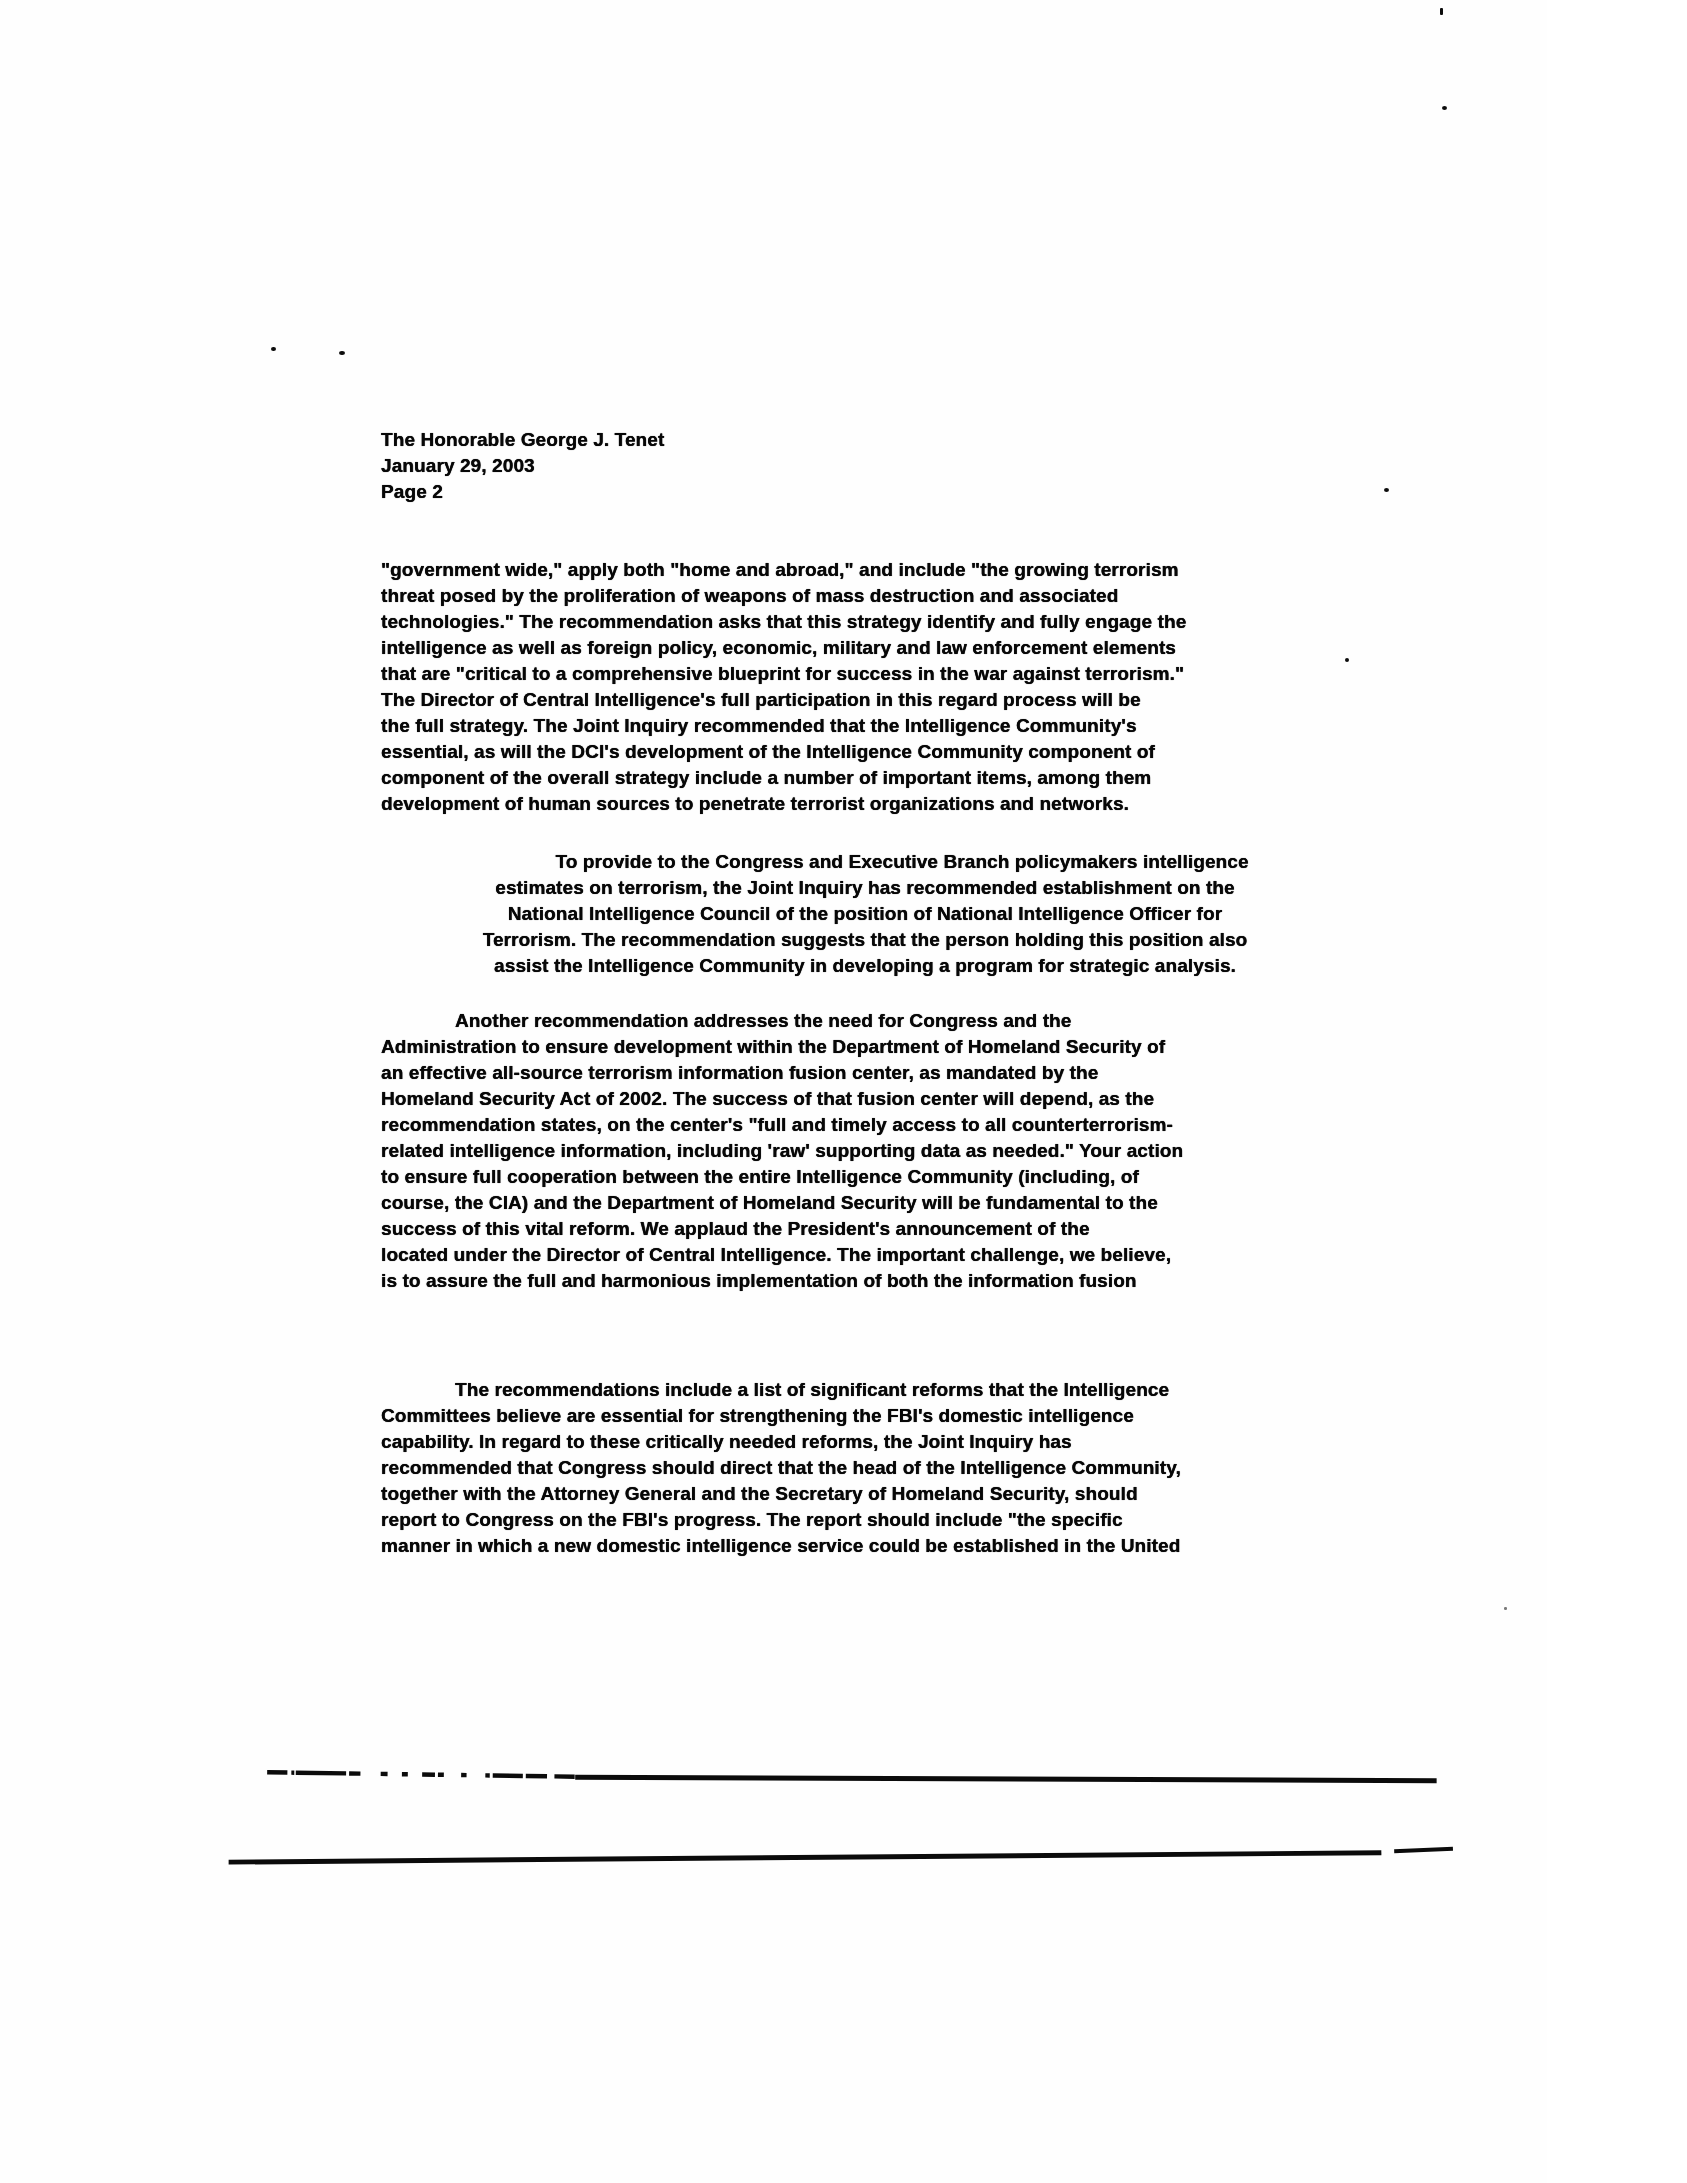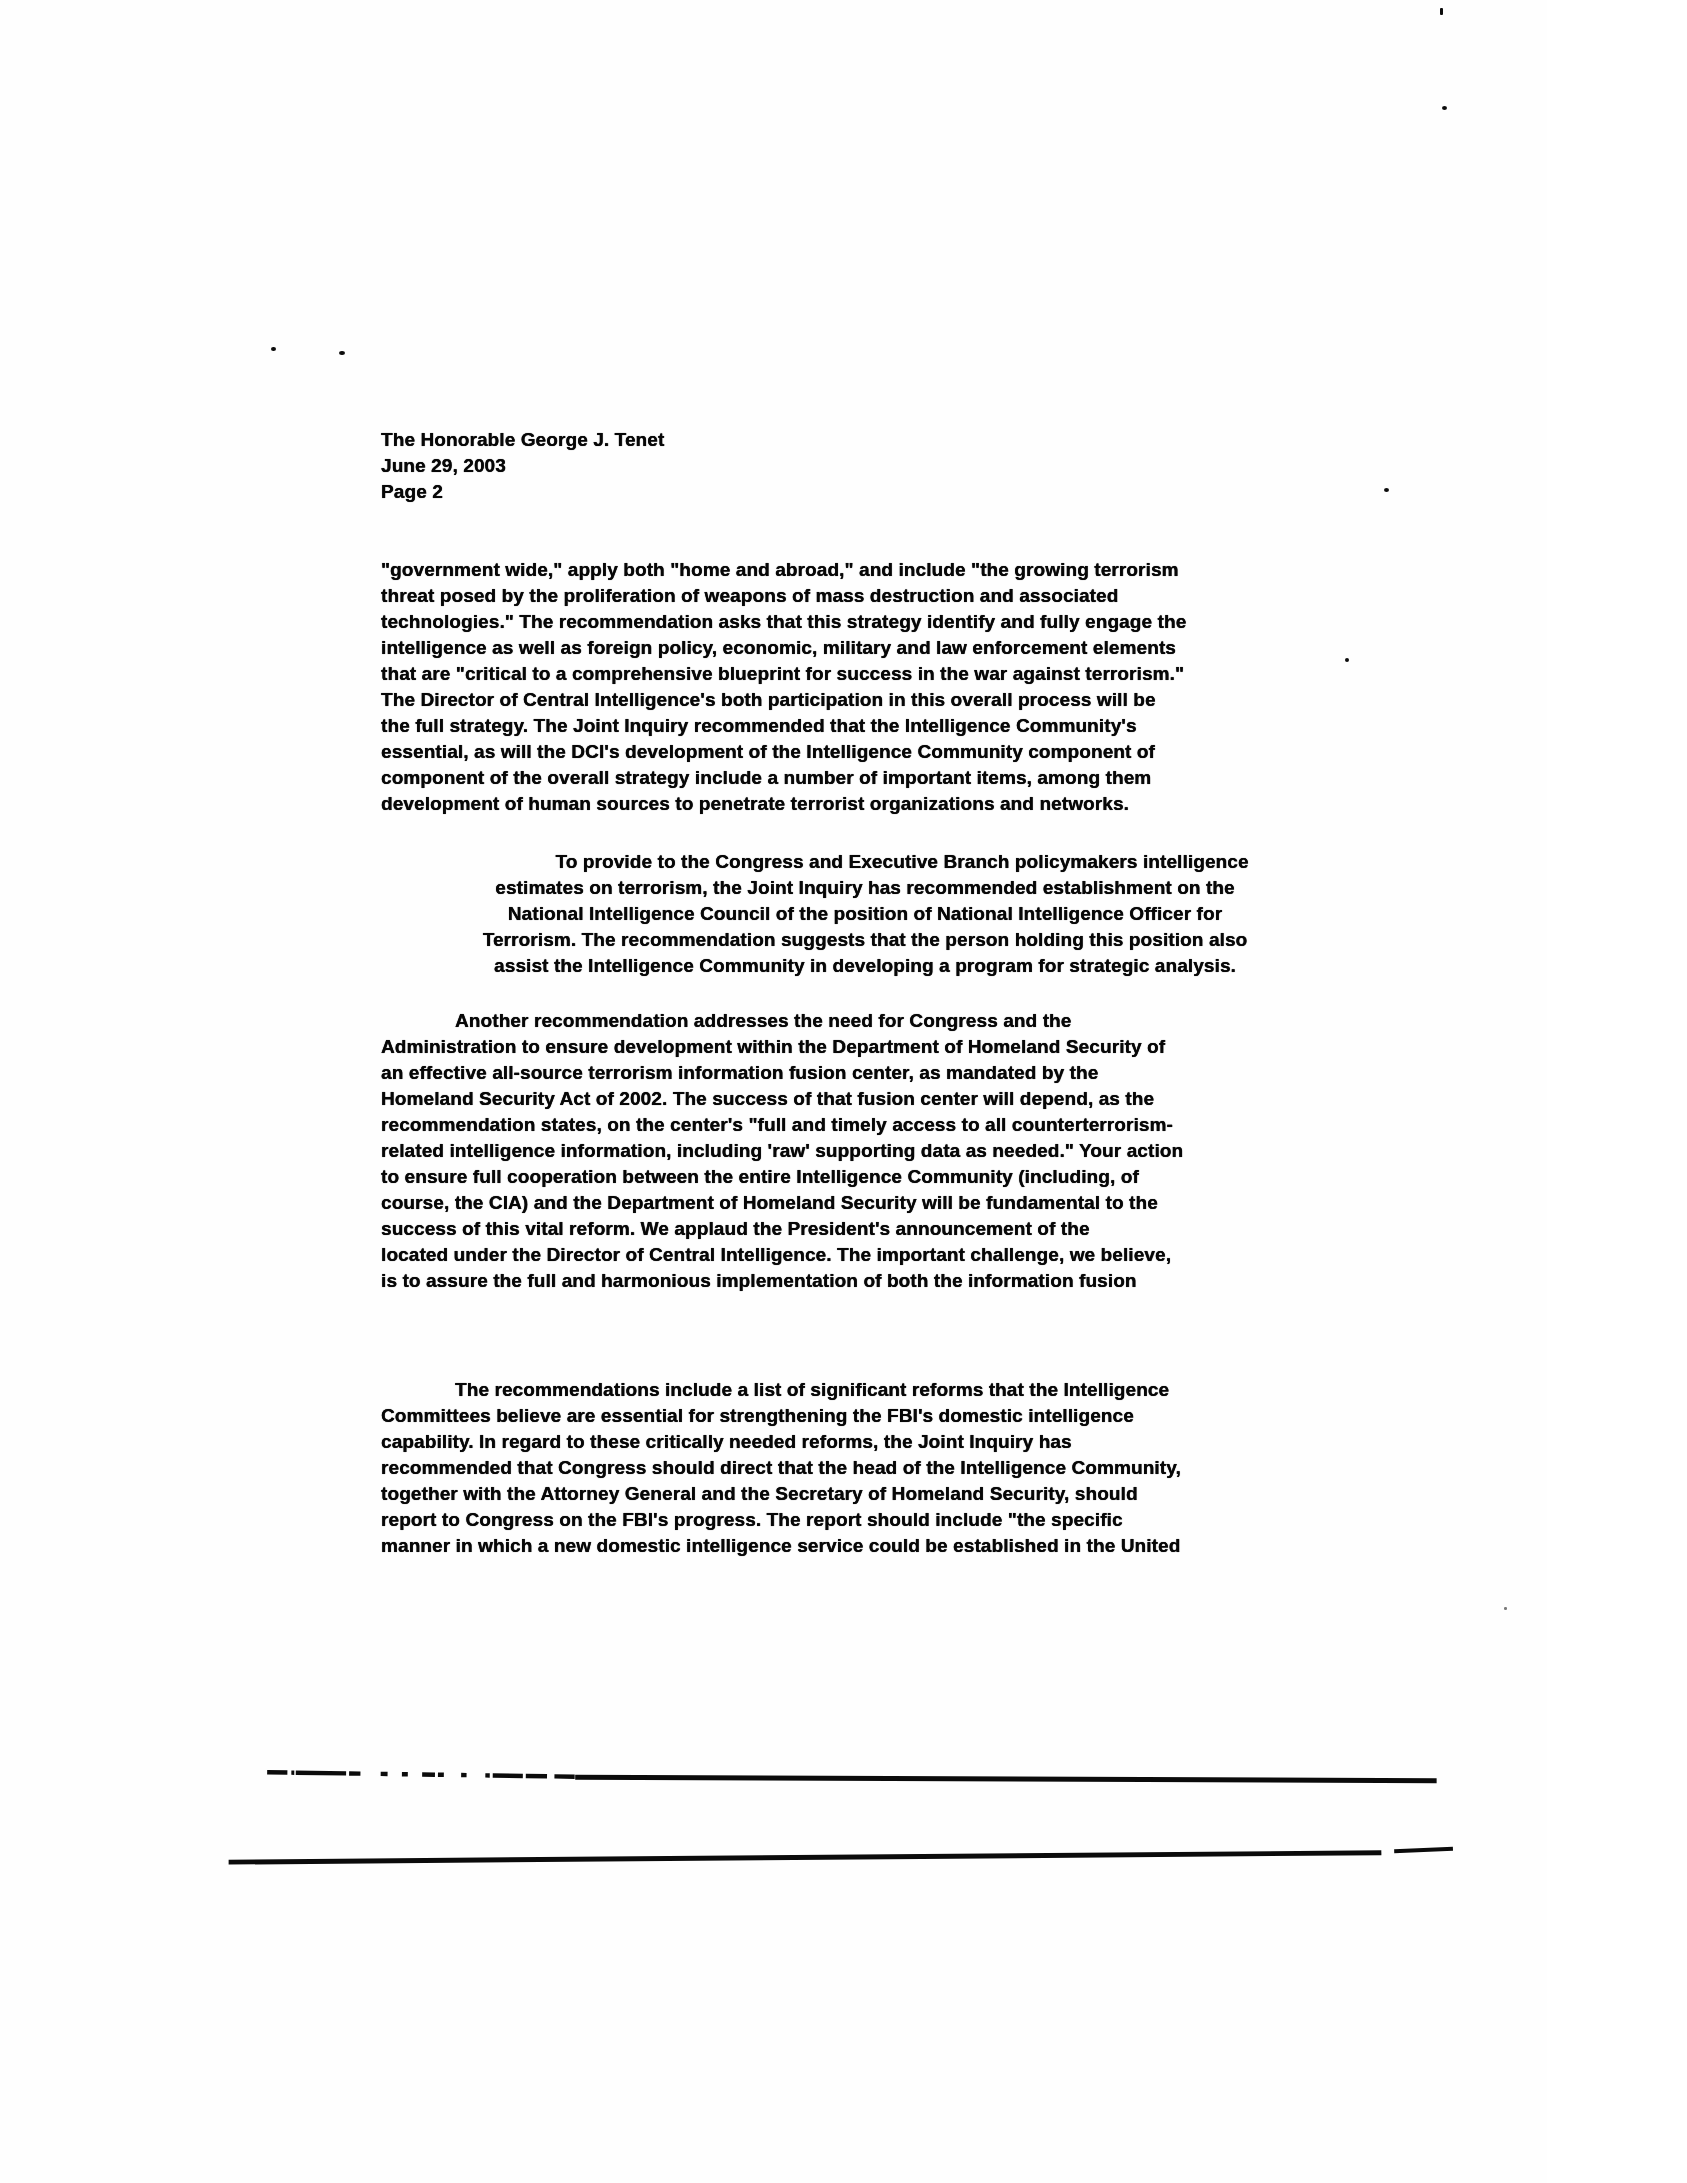--- a/index.html
+++ b/index.html
@@ -56,31 +56,31 @@
     border-radius: 50%;
   }
 </style>
 </head>
 <body>
 
 <div class="page">
 
   <div class="header-block txt">
     <div>The Honorable George J. Tenet</div>
-    <div>June 29, 2003</div>
+    <div>January 29, 2003</div>
     <div>Page 2</div>
   </div>
 
   <div id="para-1" class="para txt">
       <div class="line">"government wide," apply both "home and abroad," and include "the growing terrorism</div>
       <div class="line">threat posed by the proliferation of weapons of mass destruction and associated</div>
       <div class="line">technologies."  The recommendation asks that this strategy identify and fully engage the</div>
       <div class="line">intelligence as well as foreign policy, economic, military and law enforcement elements</div>
       <div class="line">that are "critical to a comprehensive blueprint for success in the war against terrorism."</div>
-      <div class="line">The Director of Central Intelligence's both participation in this overall process will be</div>
+      <div class="line">The Director of Central Intelligence's full participation in this regard process will be</div>
       <div class="line">the full strategy.  The Joint Inquiry recommended that the Intelligence Community's</div>
       <div class="line">essential, as will the DCI's development of the Intelligence Community component of</div>
       <div class="line">component of the overall strategy include a number of important items, among them</div>
       <div class="line">development of human sources to penetrate terrorist organizations and networks.</div>
     </div>
   <div id="para-2" class="para txt indent">
       <div class="line">To provide to the Congress and Executive Branch policymakers intelligence</div>
       <div class="line">estimates on terrorism, the Joint Inquiry has recommended establishment on the</div>
       <div class="line">National Intelligence Council of the position of National Intelligence Officer for</div>
       <div class="line">Terrorism.  The recommendation suggests that the person holding this position also</div>

